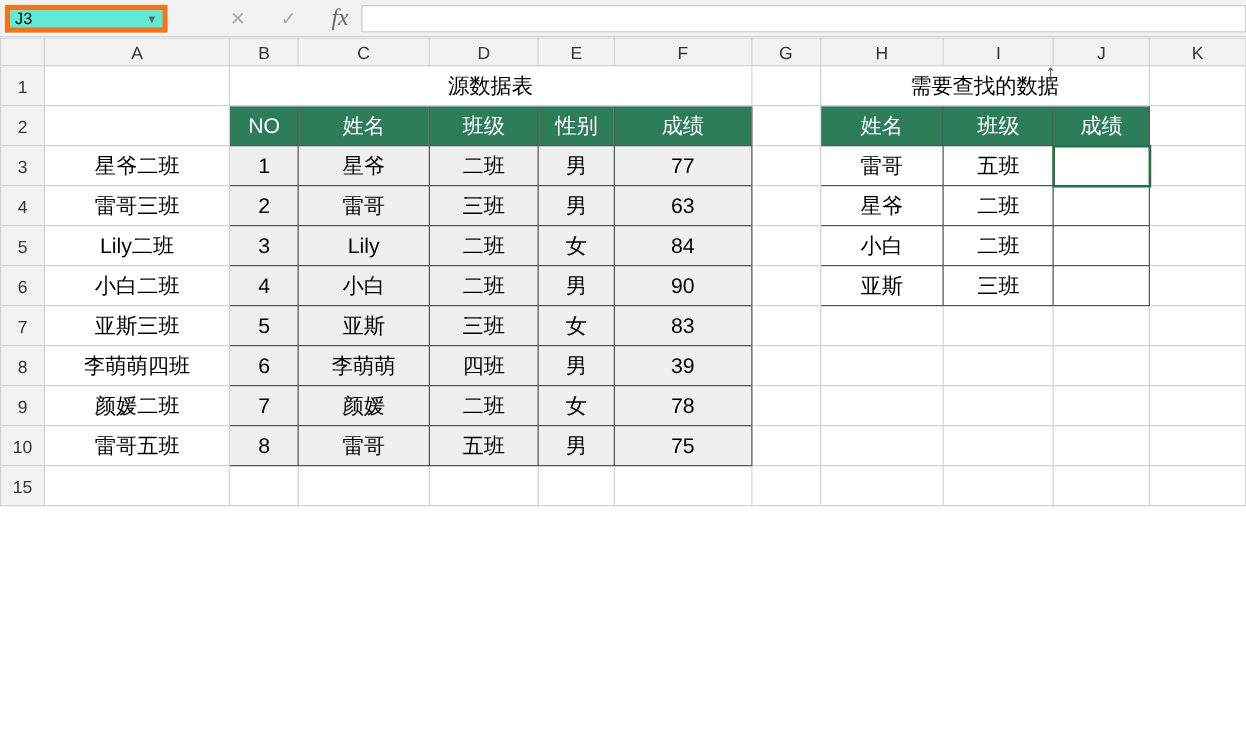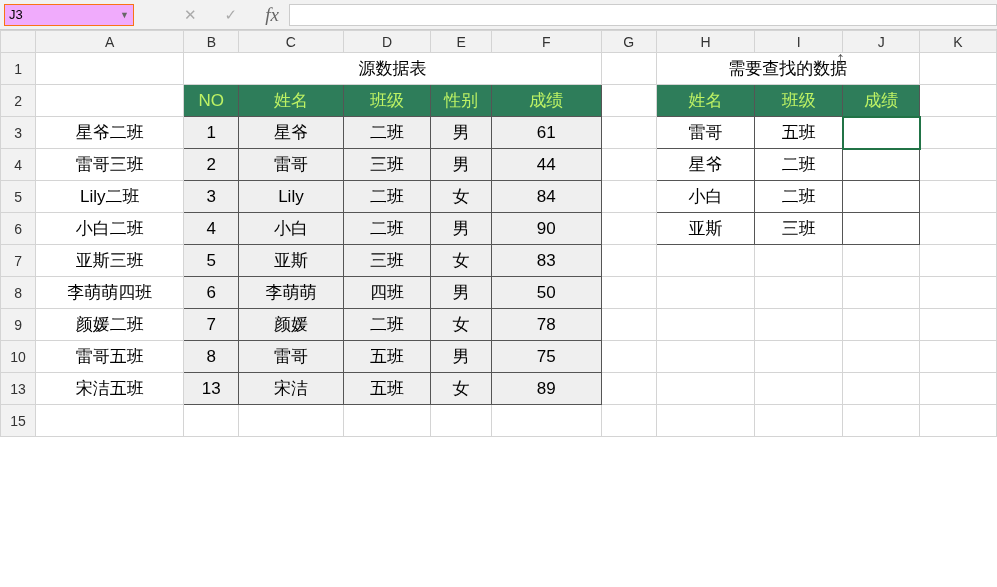--- a/index.html
+++ b/index.html
@@ -19,22 +19,22 @@
     display: flex;
     align-items: center;
     background: #f2f2f2;
     border-bottom: 1px solid #ccc;
     height: 30px;
     padding-left: 4px;
   }
   .name-box {
     width: 130px;
     height: 22px;
-    background: #f0abfc;
-    border: 1px solid #f97316;
+    background: #5eead4;
+    border: 4px solid #f97316;
     display: flex;
     align-items: center;
     justify-content: space-between;
     padding: 0 4px;
     font-size: 13px;
   }
   .name-box .dd {
     color: #666;
     font-size: 9px;
   }
@@ -112,21 +112,21 @@
 
   
   .title-cell {
     font-weight: 700;
     text-align: left;
     font-size: 17px;
     margin-top: 36px;
   }
   .green-head {
     background: #2e7d5a;
-    color: #bef264;
+    color: #ffffff;
     font-weight: 700;
     font-size: 16px;
     border: 1px solid #555 !important;
   }
   .tbl-cell {
     background: #efefef;
     border: 1px solid #555 !important;
     font-size: 17px;
   }
   .tbl-cell-white {
@@ -228,36 +228,36 @@
       <td></td>
     </tr>
 
     <tr>
       <th class="rowh">3</th>
       <td class="name-text">星爷二班</td>
       <td class="tbl-cell">1</td>
       <td class="tbl-cell">星爷</td>
       <td class="tbl-cell">二班</td>
       <td class="tbl-cell">男</td>
-      <td class="tbl-cell">61</td>
+      <td class="tbl-cell">77</td>
       <td></td>
       <td class="tbl-cell-white">雷哥</td>
       <td class="tbl-cell-white">五班</td>
       <td class="tbl-cell-white active-cell"></td>
       <td></td>
     </tr>
 
     <tr>
       <th class="rowh">4</th>
       <td class="name-text">雷哥三班</td>
       <td class="tbl-cell">2</td>
       <td class="tbl-cell">雷哥</td>
       <td class="tbl-cell">三班</td>
       <td class="tbl-cell">男</td>
-      <td class="tbl-cell">44</td>
+      <td class="tbl-cell">63</td>
       <td></td>
       <td class="tbl-cell-white">星爷</td>
       <td class="tbl-cell-white">二班</td>
       <td class="tbl-cell-white"></td>
       <td></td>
     </tr>
 
     <tr>
       <th class="rowh">5</th>
       <td class="name-text">Lily二班</td>
@@ -303,21 +303,21 @@
       <td></td>
     </tr>
 
     <tr>
       <th class="rowh">8</th>
       <td class="name-text">李萌萌四班</td>
       <td class="tbl-cell">6</td>
       <td class="tbl-cell">李萌萌</td>
       <td class="tbl-cell">四班</td>
       <td class="tbl-cell">男</td>
-      <td class="tbl-cell">50</td>
+      <td class="tbl-cell">39</td>
       <td></td>
       <td></td>
       <td></td>
       <td></td>
       <td></td>
     </tr>
 
     <tr>
       <th class="rowh">9</th>
       <td class="name-text">颜媛二班</td>
@@ -343,34 +343,20 @@
       <td class="tbl-cell">75</td>
       <td></td>
       <td></td>
       <td></td>
       <td></td>
       <td></td>
     </tr>
 
 
 
-    <tr>
-      <th class="rowh">13</th>
-      <td class="name-text">宋洁五班</td>
-      <td class="tbl-cell">13</td>
-      <td class="tbl-cell">宋洁</td>
-      <td class="tbl-cell">五班</td>
-      <td class="tbl-cell">女</td>
-      <td class="tbl-cell">89</td>
-      <td></td>
-      <td></td>
-      <td></td>
-      <td></td>
-      <td></td>
-    </tr>
 
 
     <tr>
       <th class="rowh">15</th>
       <td></td>
           <td></td>
           <td></td>
           <td></td>
           <td></td>
           <td></td>

